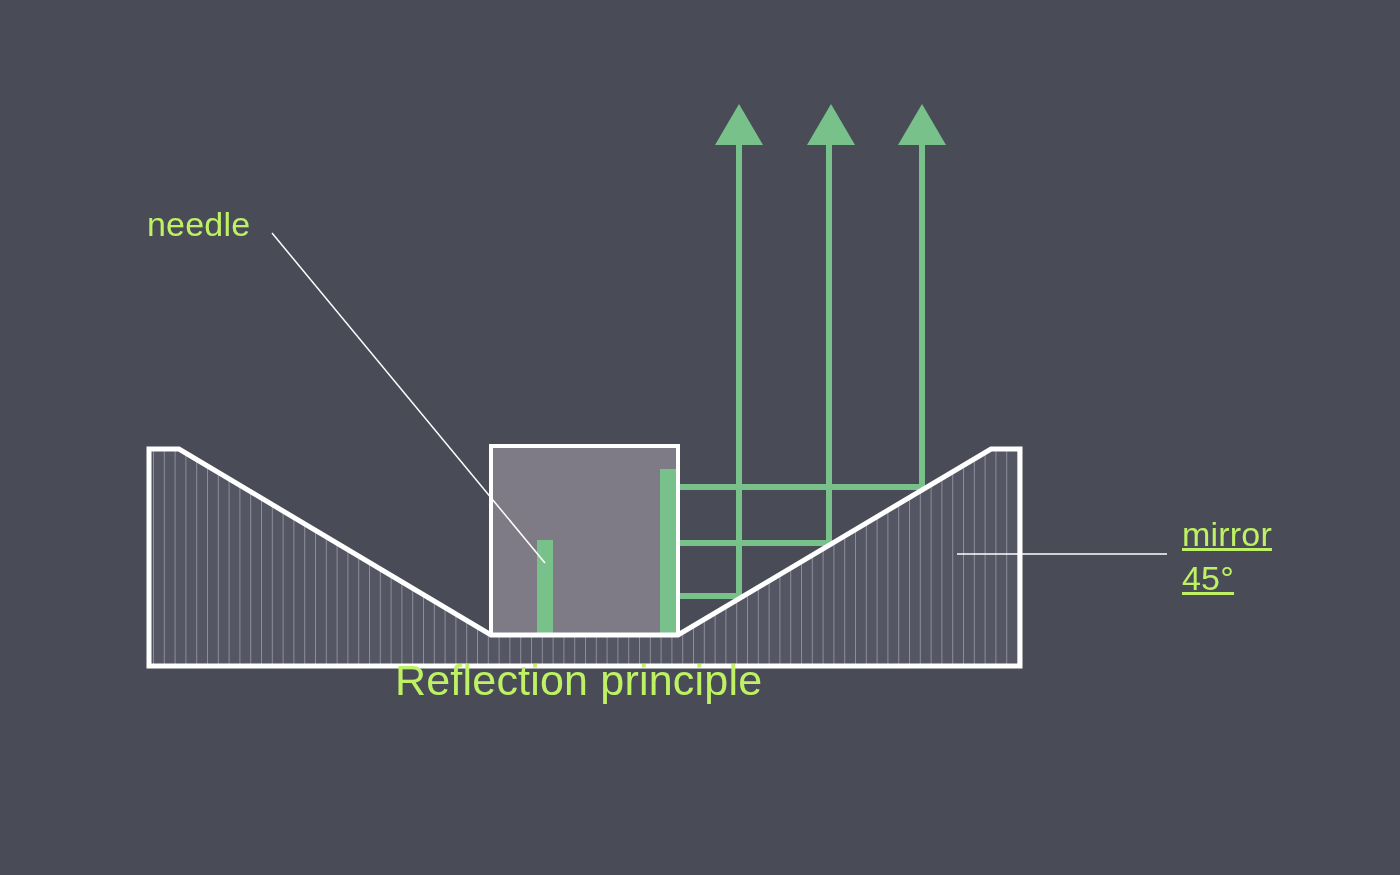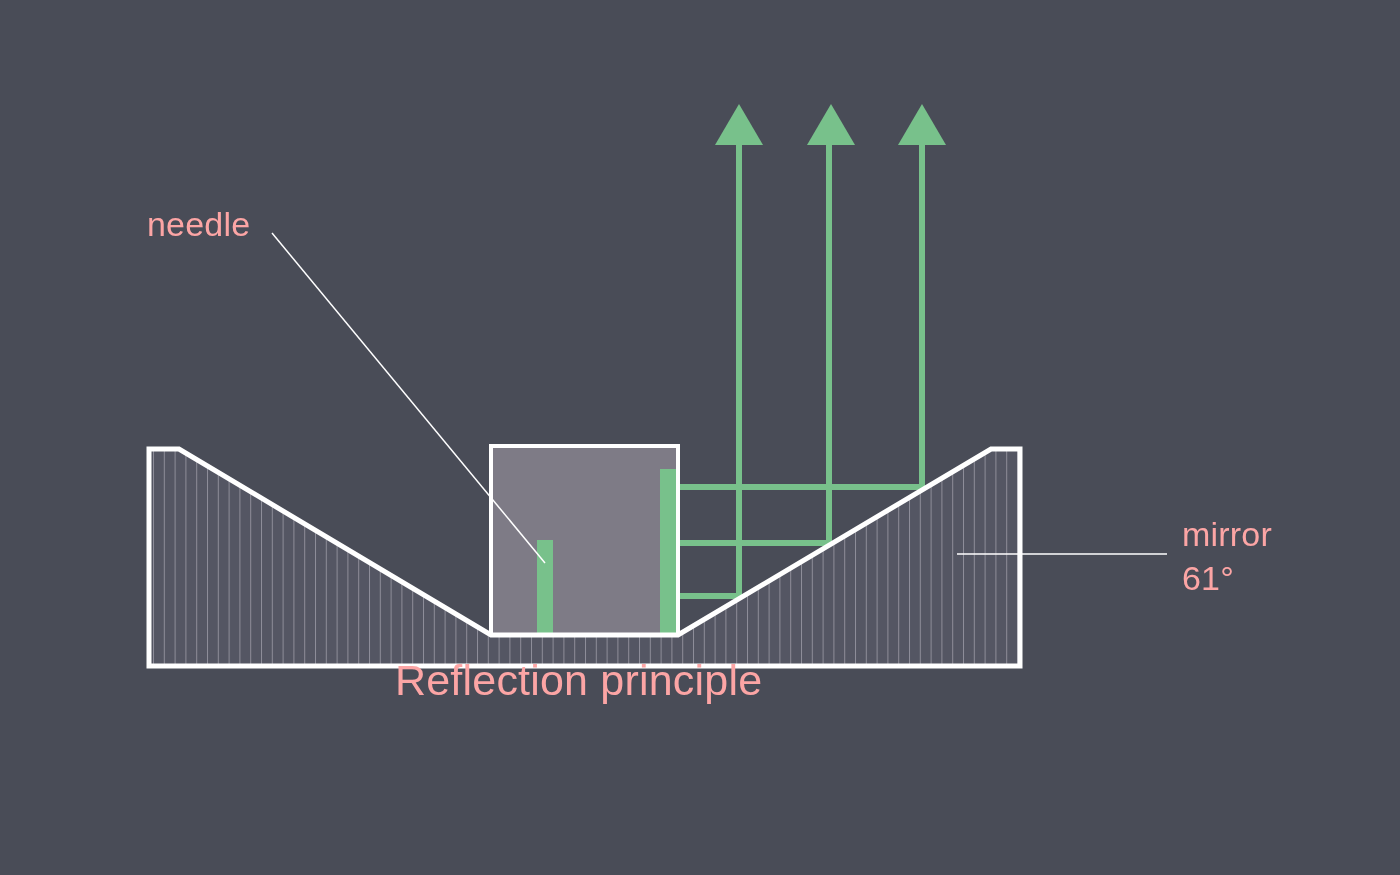--- a/index.html
+++ b/index.html
@@ -4,25 +4,25 @@
   <style>
     html, body { margin: 0; padding: 0; }
     body {
       width: 1400px; height: 875px; overflow: hidden;
       background: #494c57;
       font-family: "Liberation Sans", "DejaVu Sans", sans-serif;
       position: relative;
     }
     #diagram { position: absolute; left: 0; top: 0; }
     .label {
-      position: absolute; color: #fca5a5; font-weight: 300;
+      position: absolute; color: #bef264; font-weight: 300;
       letter-spacing: 0.2px; white-space: nowrap;
     }
     #needle-label { left: 147px; top: 205px; font-size: 34px; }
-    #mirror-label { left: 1182px; top: 512px; font-size: 34px; line-height: 44px; }
+    #mirror-label { left: 1182px; top: 512px; font-size: 34px; line-height: 44px; text-decoration: underline; }
     #title-label { left: 395px; top: 656px; font-size: 43px; }
   </style>
 </head>
 <body>
 
 <svg id="diagram" width="1400" height="875" viewBox="0 0 1400 875" xmlns="http://www.w3.org/2000/svg">
   <defs>
     <pattern id="hatch" patternUnits="userSpaceOnUse" width="10.8" height="20" x="153">
       <rect width="10.8" height="20" fill="#545663"></rect>
       <line x1="0.5" y1="0" x2="0.5" y2="20" stroke="#8e8d99" stroke-width="1"></line>
@@ -56,16 +56,16 @@
   <polyline points="491,635 491,446 678,446 678,635" fill="none" stroke="#ffffff" stroke-width="4"></polyline>
 
   <line x1="272" y1="233" x2="545" y2="563" stroke="#ffffff" stroke-width="1.5"></line>
   <line x1="957" y1="554" x2="1167" y2="554" stroke="#ffffff" stroke-width="1.5"></line>
 </svg>
 
 <div id="needle-label" class="label">needle</div>
 
 <div id="mirror-label" class="label">
   <div>mirror</div>
-  <div>61°</div>
+  <div>45°</div>
 </div>
 
 <div id="title-label" class="label">Reflection principle</div>
 
 </body></html>

